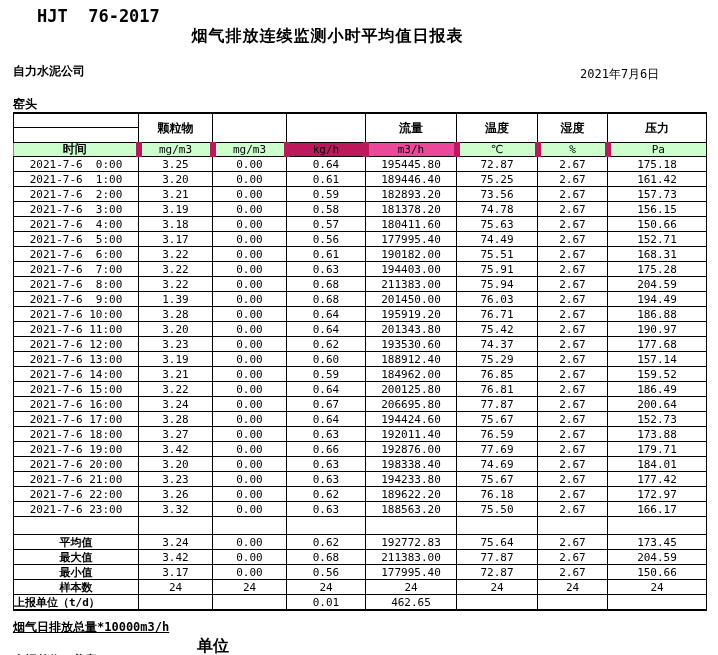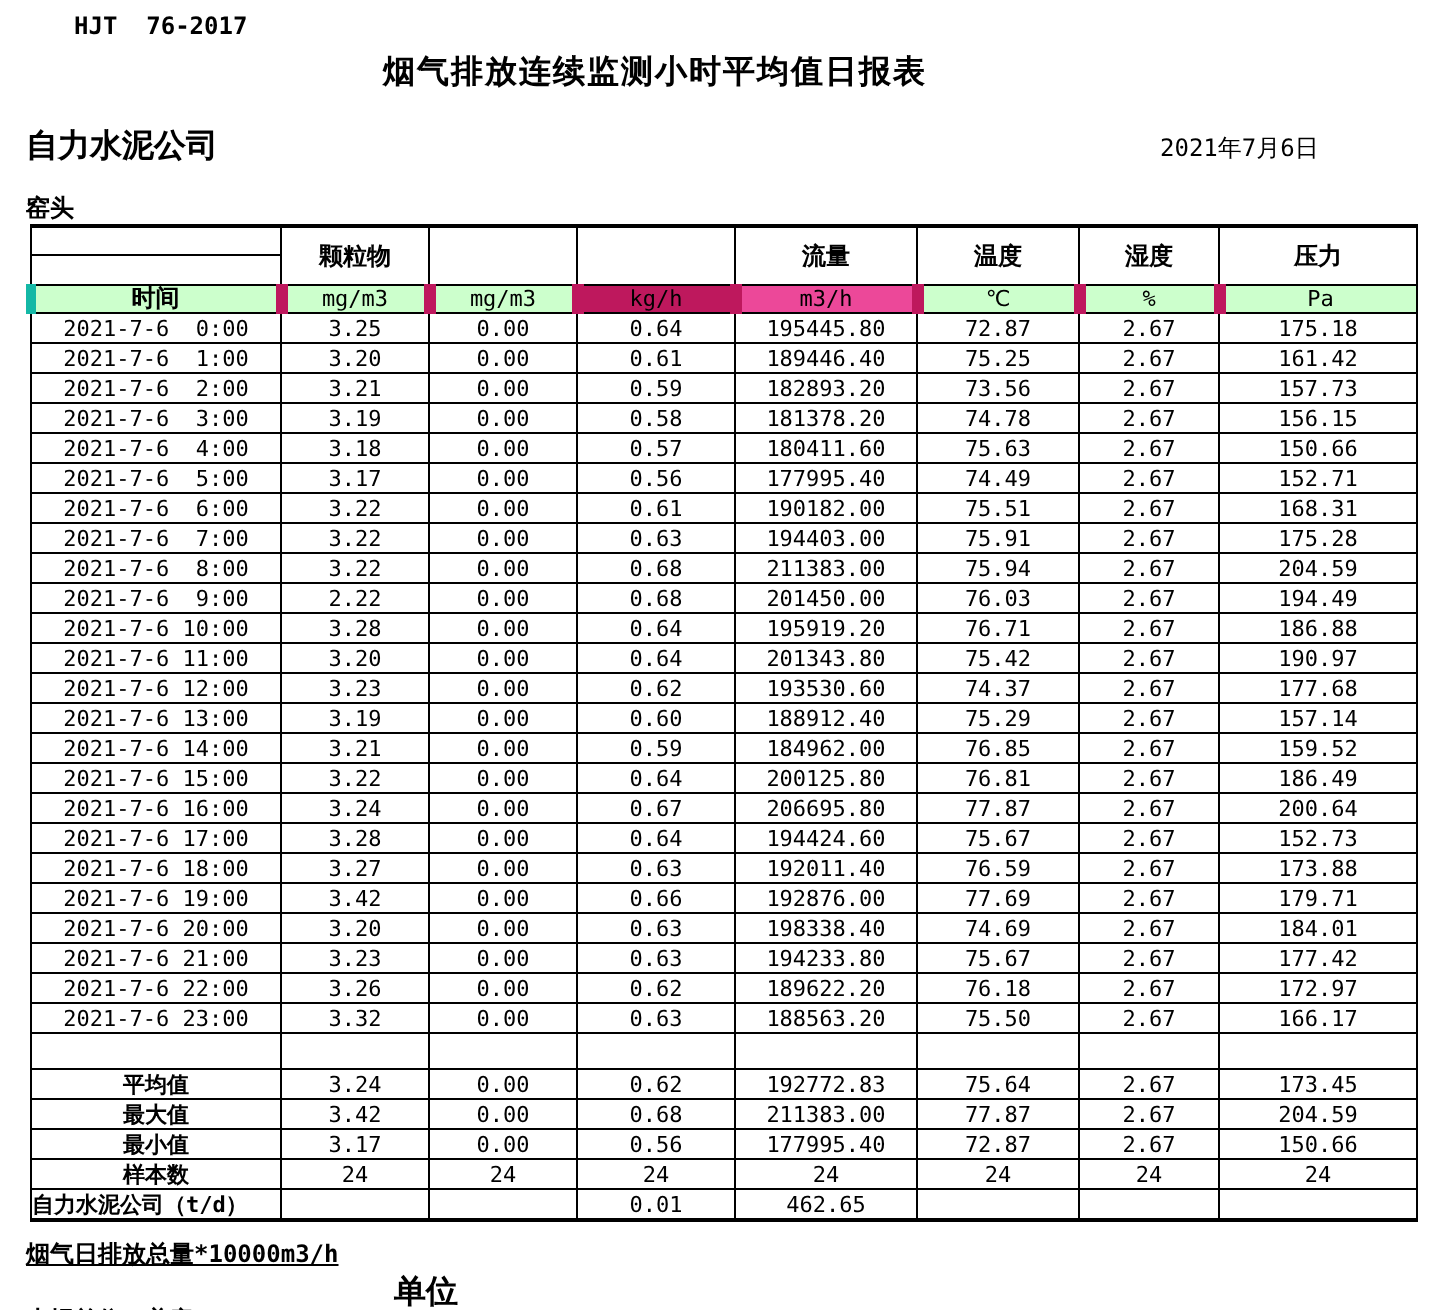--- a/index.html
+++ b/index.html
@@ -5,24 +5,24 @@
   html, body {
     margin: 0; padding: 0;
     width: 718px; height: 655px;
     background: #ffffff;
     color: #000000;
     font-family: "DejaVu Sans Mono", "DejaVu Sans", "Liberation Sans", sans-serif;
     overflow: hidden;
     position: relative;
   }
   .abs { position: absolute; white-space: pre; }
-  .std-no   { left: 13px;  top: 6px;  font-size: 12px; font-weight: bold; padding-left: 24px; }
+  .std-no   { left: 13px;  top: 6px;  font-size: 17px; font-weight: bold; padding-left: 24px; }
   .doc-title{ left: 0; top: 26px; width: 655px; text-align: center;
               font-size: 16px; font-weight: bold; letter-spacing: 1px; }
-  .company  { left: 13px;  top: 63px; font-size: 16px; font-weight: bold; }
+  .company  { left: 13px;  top: 63px; font-size: 12px; font-weight: bold; }
   .station  { left: 13px;  top: 81px; font-size: 12px; font-weight: bold; margin-top: 15px; }
   .date     { left: 580px; top: 66px; font-size: 12px; }
 
   table.report {
     position: absolute;
     left: 13px; top: 112px;
     width: 693px;
     border-collapse: collapse;
     table-layout: fixed;
     border-top: 2px solid #000;
@@ -41,21 +41,21 @@
     white-space: pre;
   }
   tr.ghead td { font-size: 12px; font-weight: bold; height: 13px; }
   tr.c1b td   { height: 14px; }
   tr.unit-row td {
     background: #ccffcc;
     height: 13px;
     border-left: 6px solid #be185d;
     border-right: 1px solid #fff;
   }
-  tr.unit-row td:first-child { border-left: 5px solid #14b8a6; font-weight: bold; font-size: 12px; }
+  tr.unit-row td:first-child { border-left: 1px solid #14b8a6; font-weight: bold; font-size: 12px; }
   tr.unit-row td:last-child  { border-right: 1px solid #000; }
   tr.spacer-row td { height: 17px; }
   td.slabel { font-weight: bold; font-size: 12px; }
   td.slabel.left { text-align: left; }
 
   .foot-note  { left: 13px;  top: 619px; font-size: 12px; font-weight: bold; text-decoration: underline; }
   .foot-sign  { left: 13px;  top: 636px; font-size: 12px; font-weight: bold; margin-top: 16px; }
   .foot-unit  { left: 197px; top: 636px; font-size: 16px; font-weight: bold; }
 </style>
 </head>
@@ -189,21 +189,21 @@
         <td>3.22</td>
         <td>0.00</td>
         <td>0.68</td>
         <td>211383.00</td>
         <td>75.94</td>
         <td>2.67</td>
         <td>204.59</td>
       </tr>
       <tr>
         <td>2021-7-6  9:00</td>
-        <td>2.22</td>
+        <td>1.39</td>
         <td>0.00</td>
         <td>0.68</td>
         <td>201450.00</td>
         <td>76.03</td>
         <td>2.67</td>
         <td>194.49</td>
       </tr>
       <tr>
         <td>2021-7-6 10:00</td>
         <td>3.28</td>
@@ -392,21 +392,21 @@
         <td class="slabel">样本数</td>
         <td>24</td>
         <td>24</td>
         <td>24</td>
         <td>24</td>
         <td>24</td>
         <td>24</td>
         <td>24</td>
       </tr>
       <tr>
-        <td class="slabel left">自力水泥公司（t/d）</td>
+        <td class="slabel left">上报单位（t/d）</td>
         <td></td>
         <td></td>
         <td>0.01</td>
         <td>462.65</td>
         <td></td>
         <td></td>
         <td></td>
       </tr>
     </tbody>
 </table>

